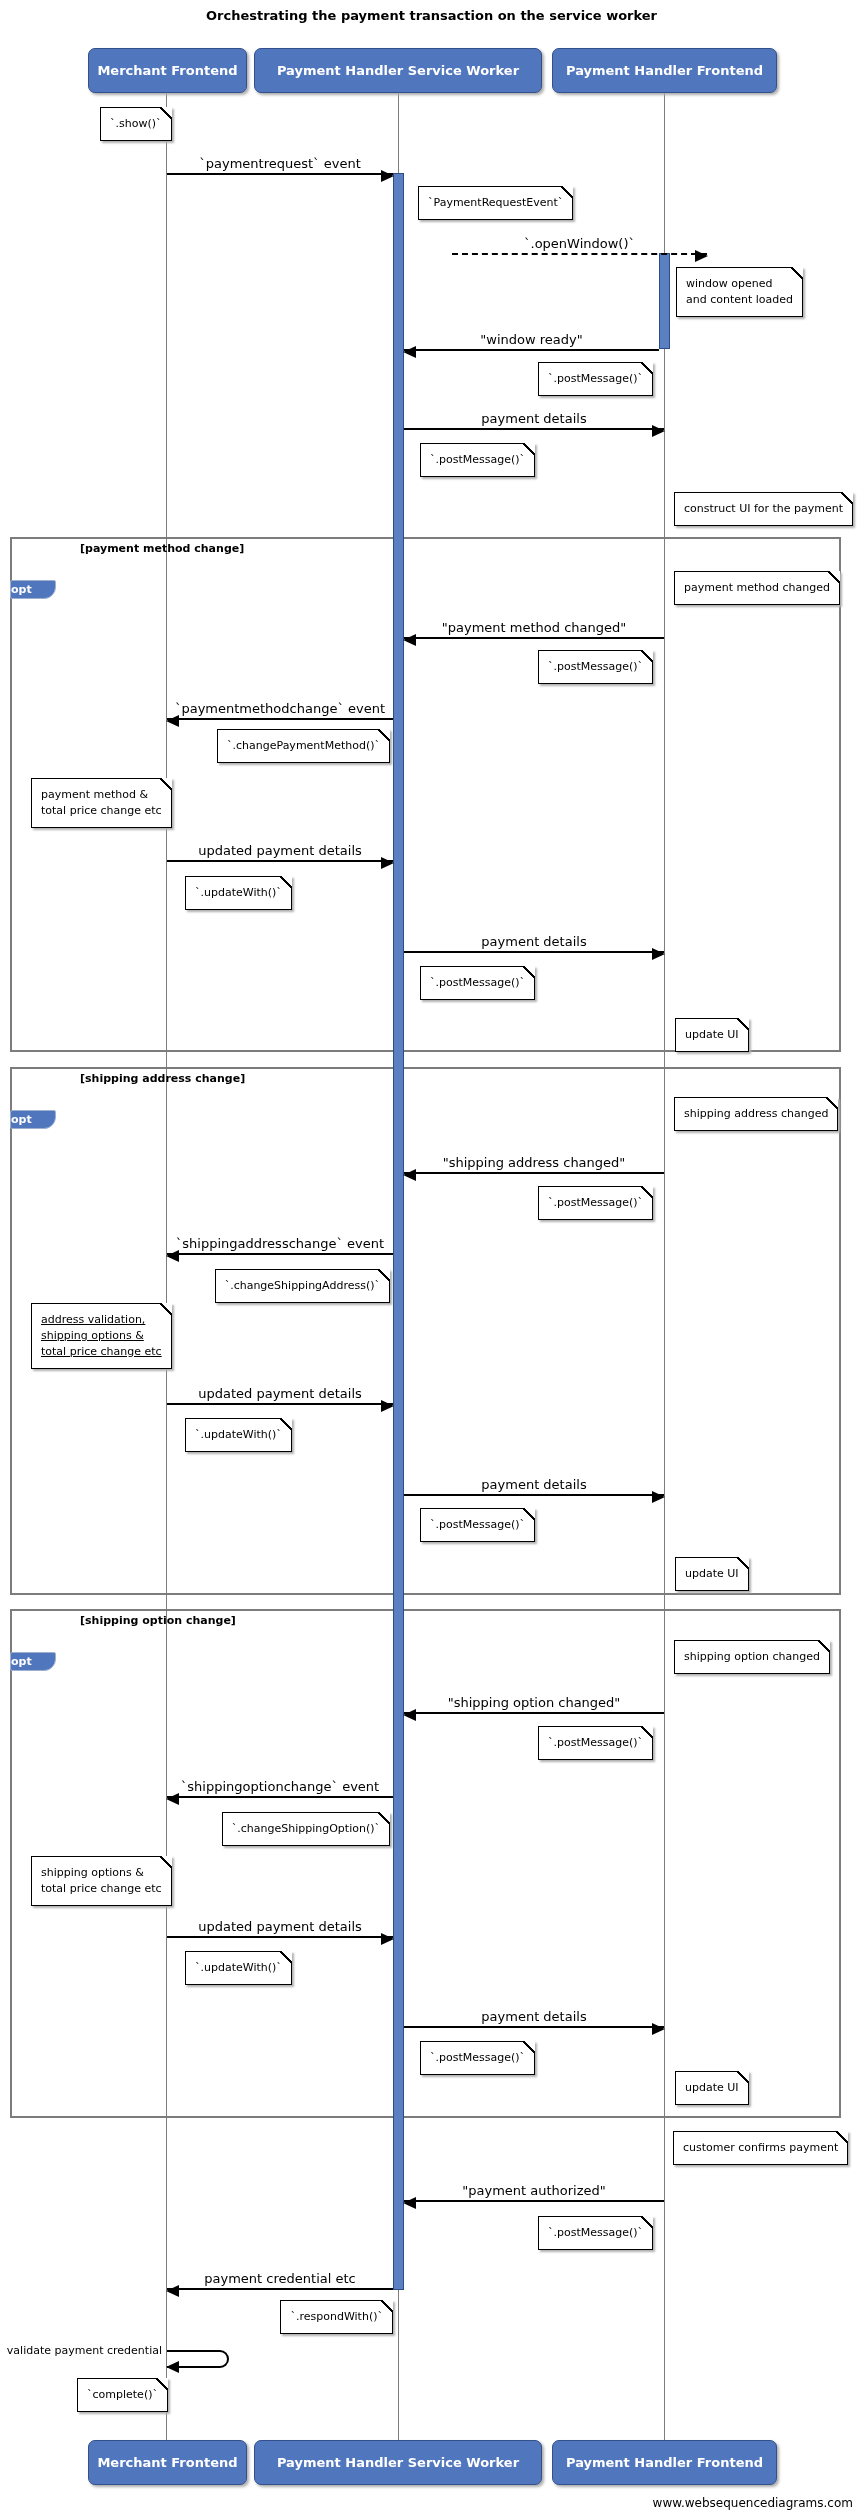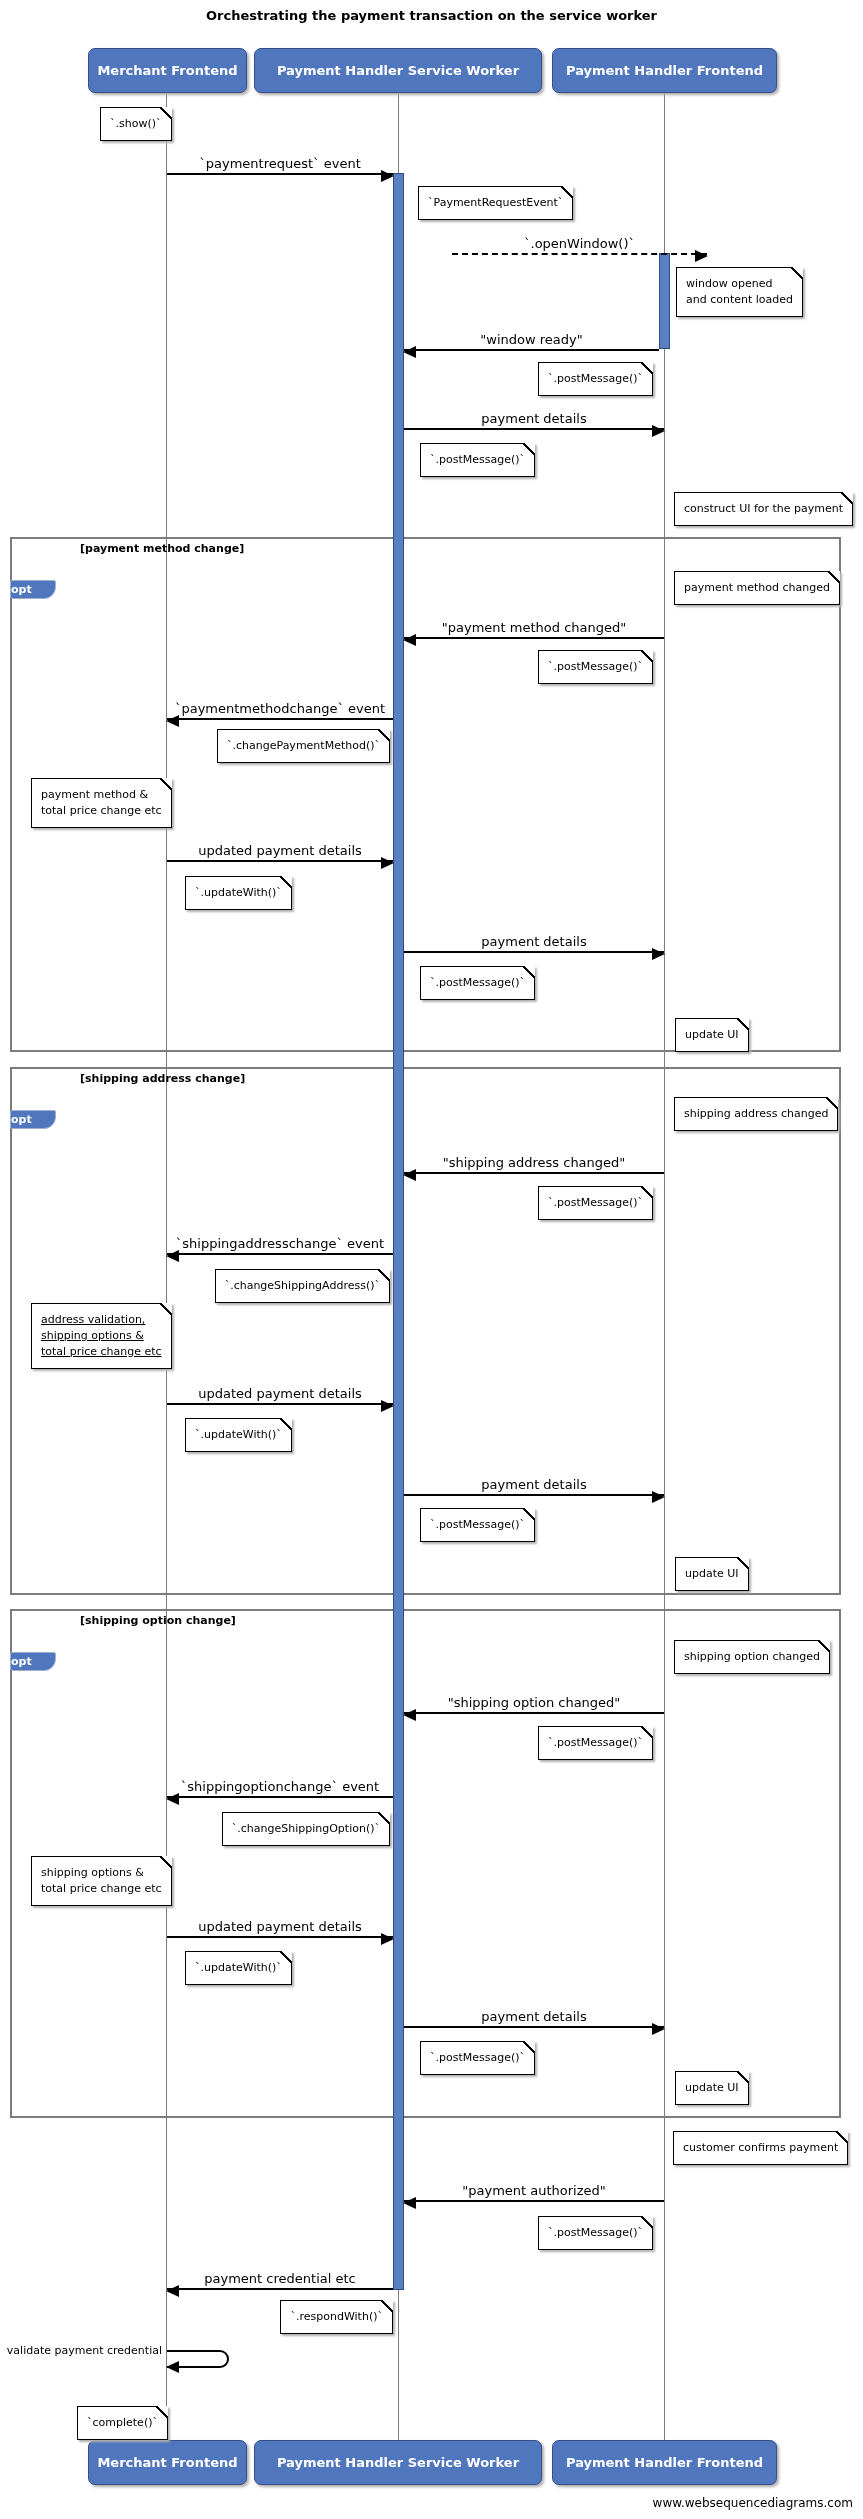--- a/index.html
+++ b/index.html
@@ -226,21 +226,21 @@
 
   <div class="msg to-left" style="left:167px; top:2271px; width:226px;">
     <span class="lbl">payment credential etc</span>
     <div class="line"></div>
   </div>
   <div class="note" style="right:470px; top:2300px;">`.respondWith()`</div>
 
   <span class="self-lbl" style="right:701px; top:2344px;">validate payment credential</span>
   <div class="self-msg" style="left:167px; top:2350px; width:62px; height:18px;"></div>
 
-  <div class="note" style="left:77px; top:2378px;margin-top:28px;">`complete()`</div>
+  <div class="note" style="left:77px; top:2378px;">`complete()`</div>
 
   <div class="participant" style="left:88px; top:2440px; width:159px;">Merchant Frontend</div>
   <div class="participant" style="left:254px; top:2440px; width:288px;">Payment Handler Service Worker</div>
   <div class="participant" style="left:552px; top:2440px; width:225px;">Payment Handler Frontend</div>
 
   <div class="watermark">www.websequencediagrams.com</div>
 
 </div>
 
 </body></html>

